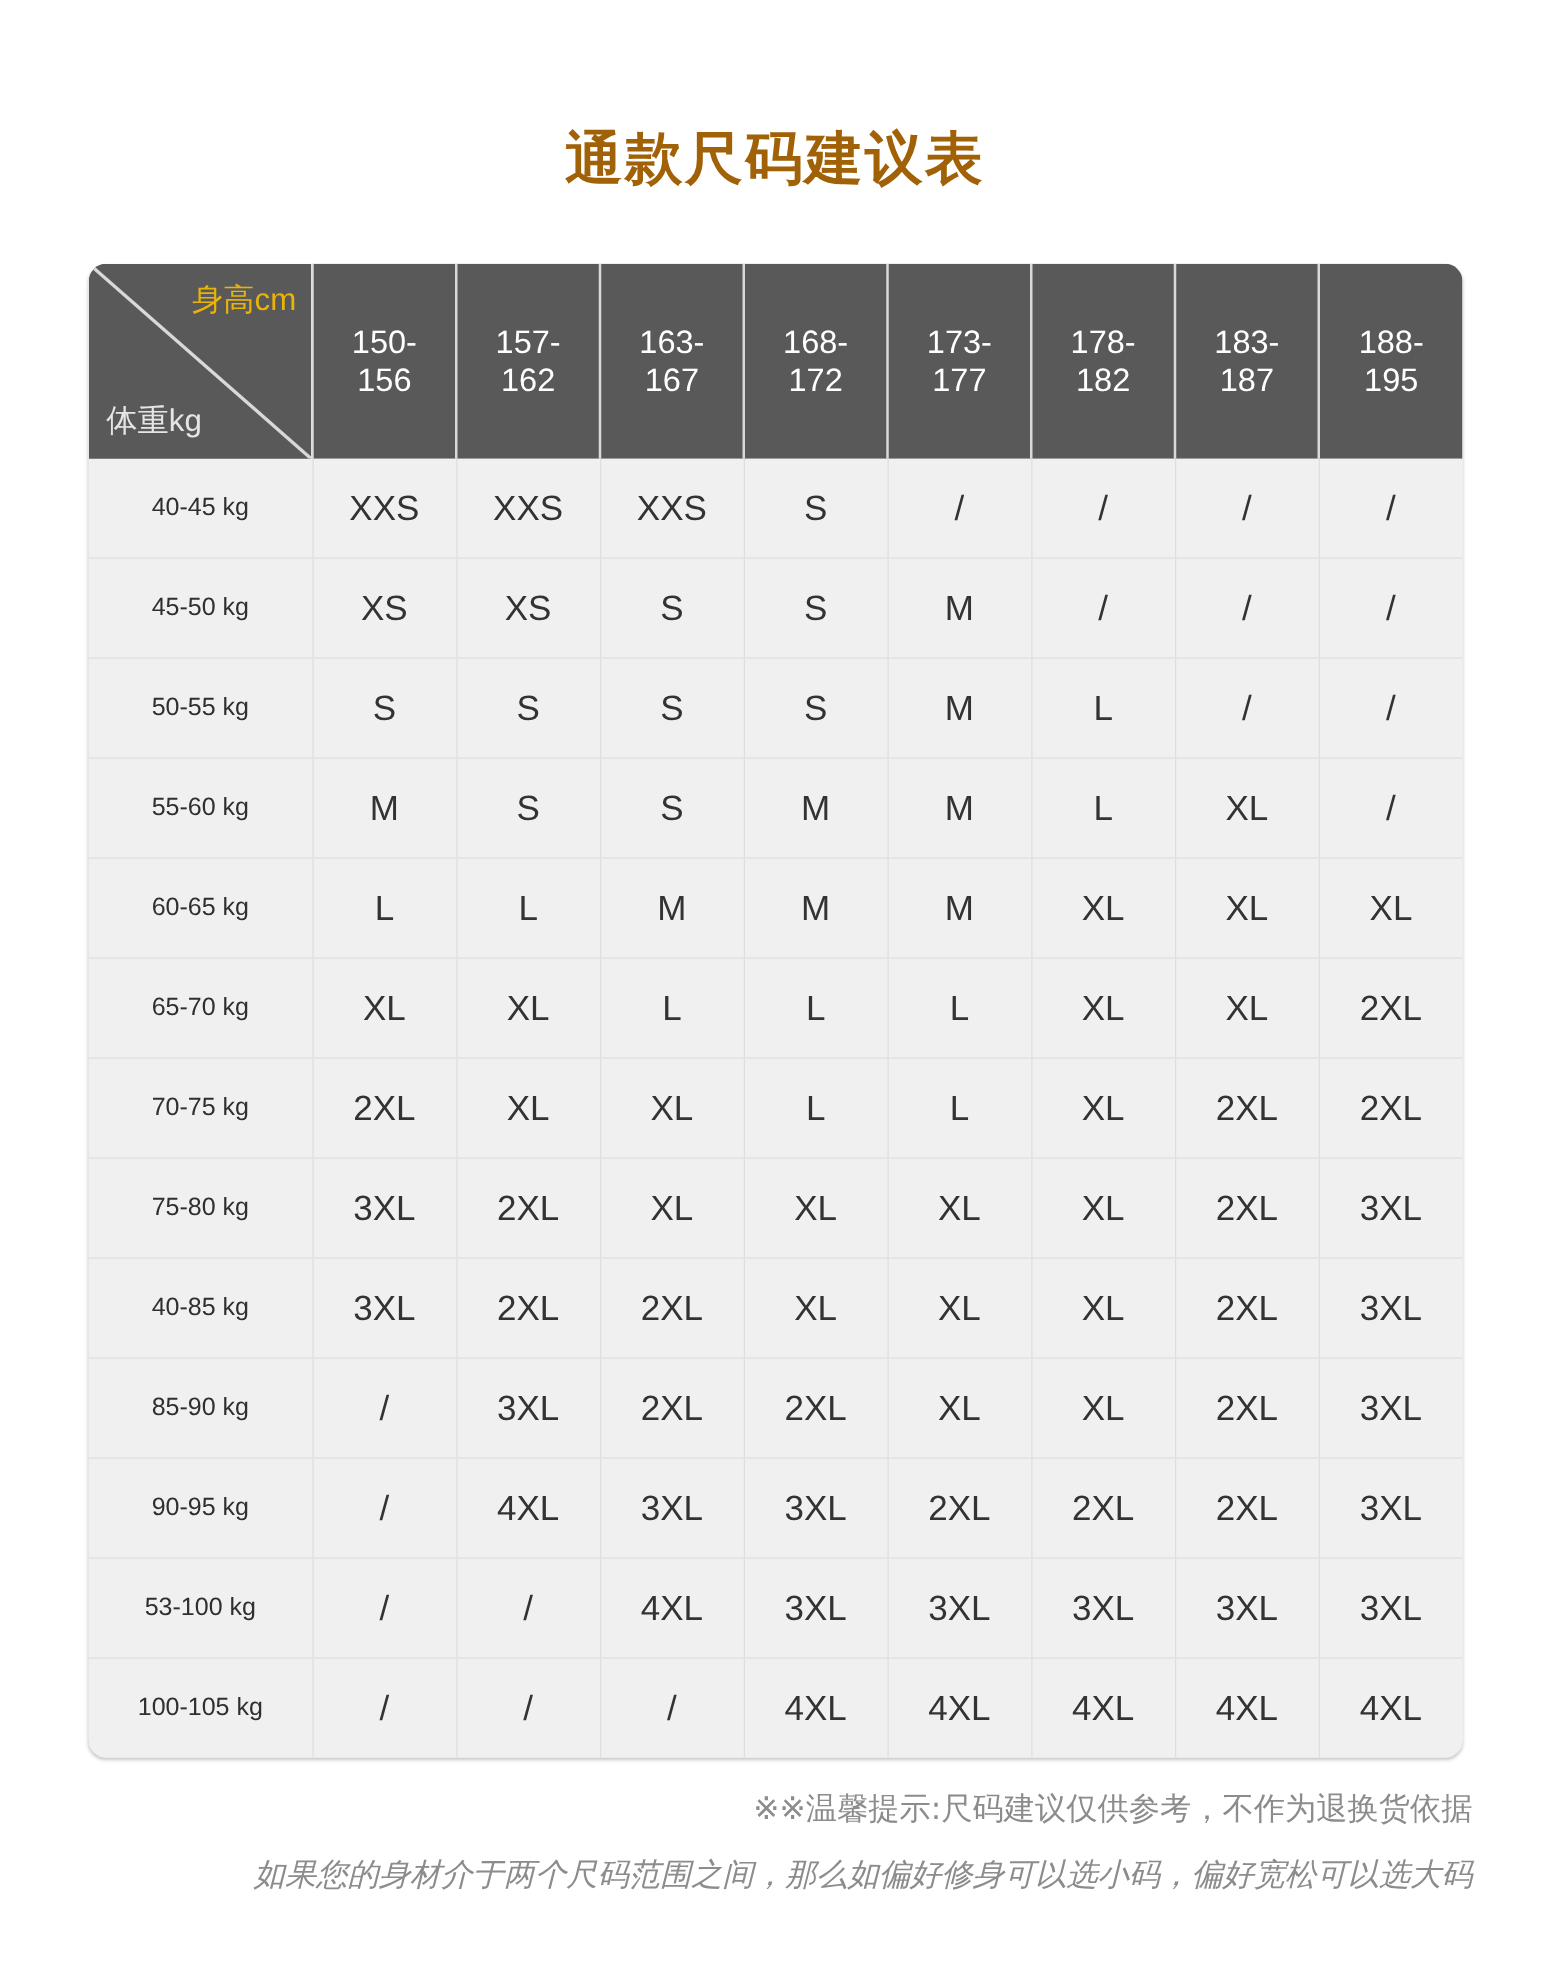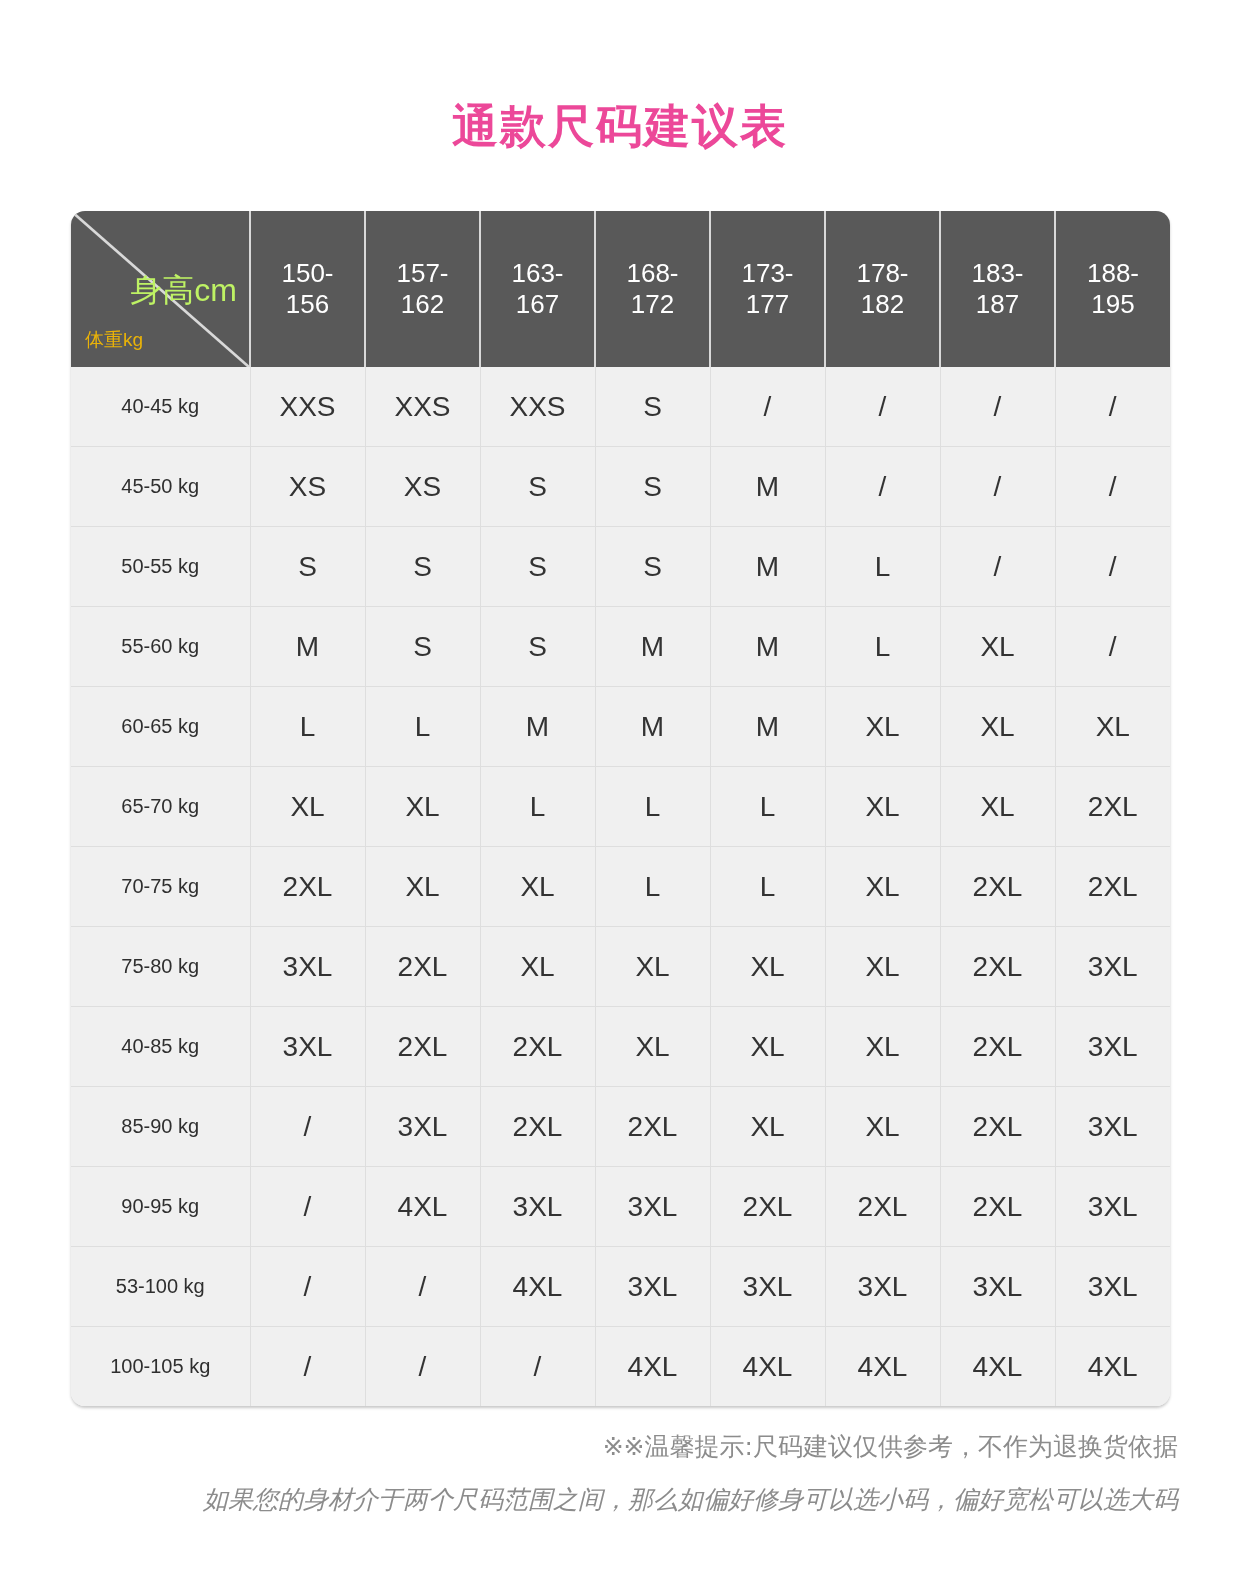--- a/index.html
+++ b/index.html
@@ -24,21 +24,21 @@
   
   .title {
     position: absolute;
     top: 96px;
     left: 0;
     width: 1240px;
     text-align: center;
     font-size: 46px;
     font-weight: bold;
     letter-spacing: 2px;
-    color: #ec4899;
+    color: #a16207;
     font-family: "DejaVu Sans", "Liberation Sans", sans-serif;
   }
 
   
   .table-wrap {
     position: absolute;
     left: 71px;
     top: 211px;
     width: 1099px;
     border-radius: 14px;
@@ -85,31 +85,30 @@
     pointer-events: none;
   }
   th.corner .diag line {
     stroke: #d9d9d9;
     stroke-width: 2.4;
   }
   th.corner .lbl-height {
     position: absolute;
     top: 12px;
     right: 12px;
-    font-size: 32px;
-    color: #bef264;
+    font-size: 25px;
+    color: #eab308;
     white-space: nowrap;
-    margin-top: 46px;
   }
   th.corner .lbl-weight {
     position: absolute;
     bottom: 14px;
     left: 14px;
-    font-size: 19px;
-    color: #eab308;
+    font-size: 25px;
+    color: #e5e5e5;
     white-space: nowrap;
   }
 
   
   tbody td {
     height: 79px;
     background: #f0f0f0;
     border-right: 1.6px solid #dedede;
     border-top: 1.6px solid #dedede;
     text-align: center;

